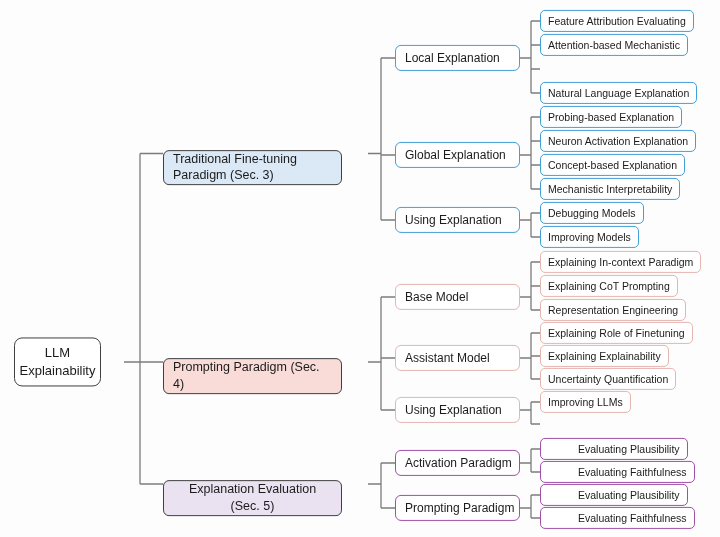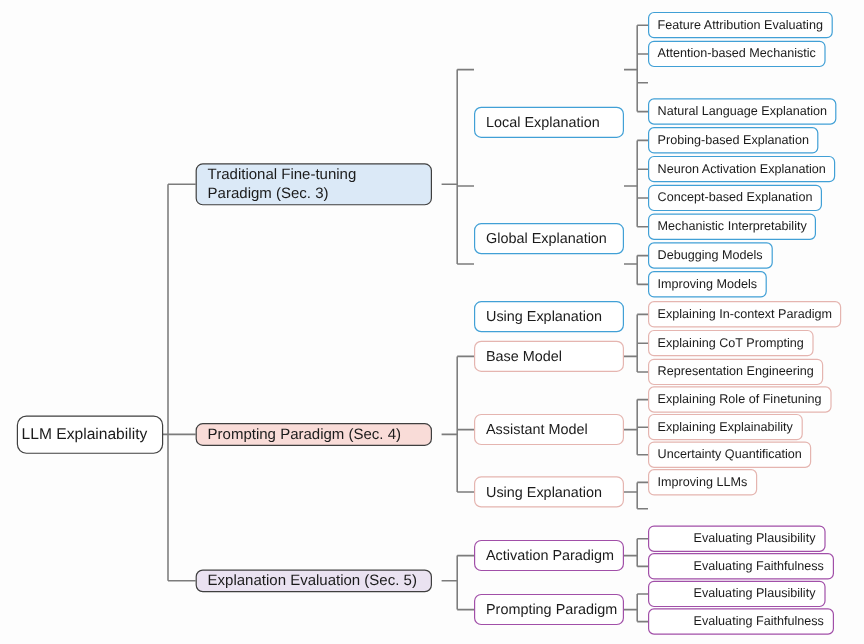--- a/index.html
+++ b/index.html
@@ -23,44 +23,46 @@
     fill:none;
   }
   .node{
     position:absolute;
     transform:translateY(-50%);
     box-sizing:border-box;
     background:#ffffff;
     line-height:1.35;
   }
   .root{
-    width:122px;
+    width:87px;
     border:1.4px solid var(--node_border,#3f3f3f);
     border-radius:8px;
     font-size:13px;
+    text-align:center;
     padding:6px 3px;
   }
   .l1{
-    width:197px;
+    width:179px;
     border:1.4px solid var(--node_border,#3f3f3f);
     border-radius:6px;
     font-size:12.5px;
     padding:0 9px;
+    margin-top:14px;
   }
   .l1.blue{background:var(--blue_fill,#dbe9f7);}
   .l1.pink{background:var(--pink_fill,#f9dcd8);}
-  .l1.purple{background:var(--purple_fill,#eae2f1);}
+  .l1.purple{background:var(--purple_fill,#eae2f1);text-align:center;}
   .l2{
     width:125px;
     border-radius:6px;
     font-size:12px;
     padding:4px 0 4px 9px;
     white-space:nowrap;
   }
-  .l2.blue{border:1.5px solid var(--blue_accent,#41a0d6);margin-top:44px;}
+  .l2.blue{border:1.5px solid var(--blue_accent,#41a0d6);}
   .l2.pink{border:1.5px solid var(--pink_accent,#e5b5b0);}
   .l2.purple{border:1.5px solid var(--purple_accent,#a14fa8);}
   .leaf{
     border-radius:5px;
     font-size:10.5px;
     padding:3px 7px;
     white-space:nowrap;
   }
   .leaf.blue{border:1.3px solid var(--blue_accent,#41a0d6);}
   .leaf.pink{border:1.3px solid var(--pink_accent,#e5b5b0);}

